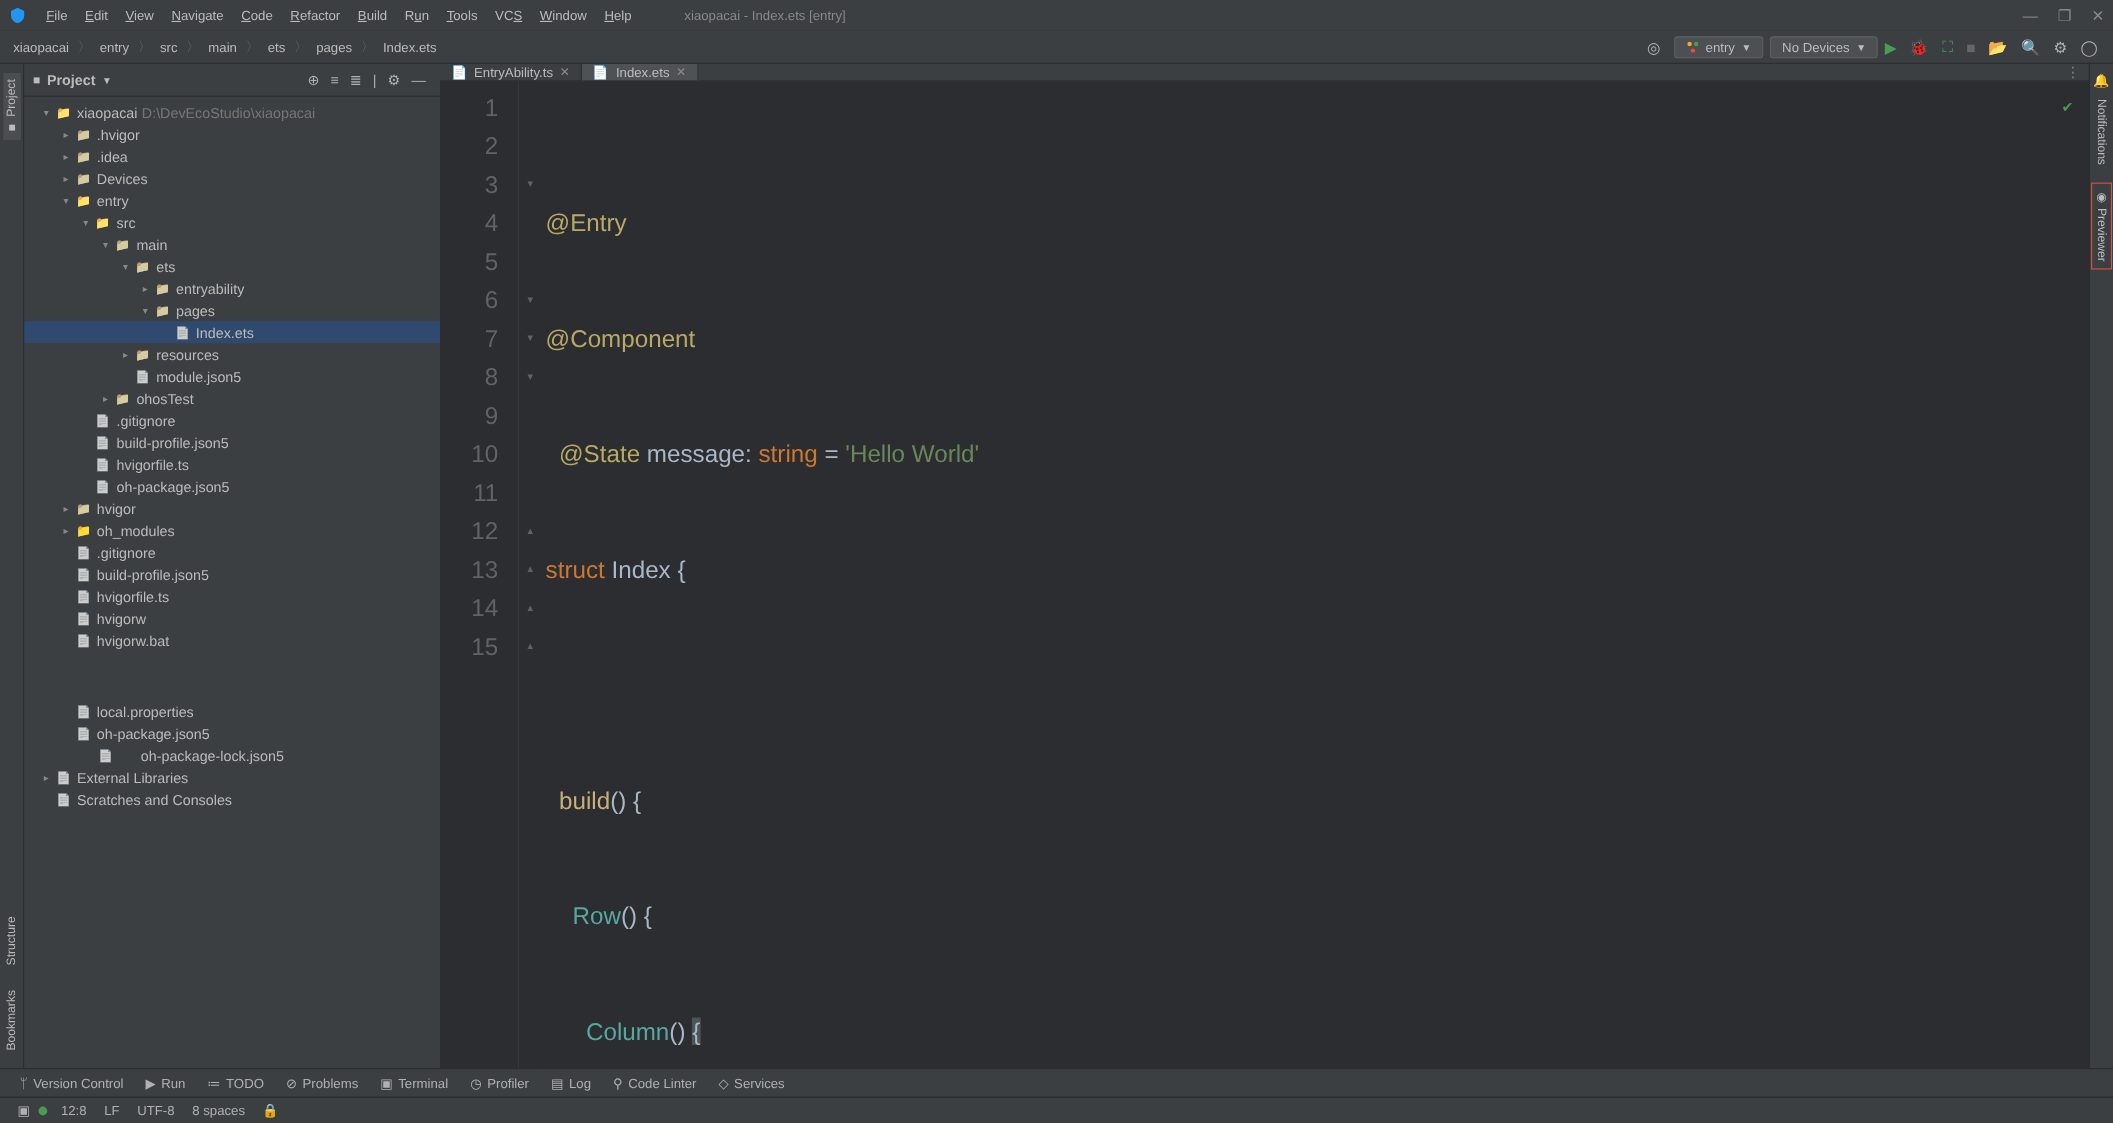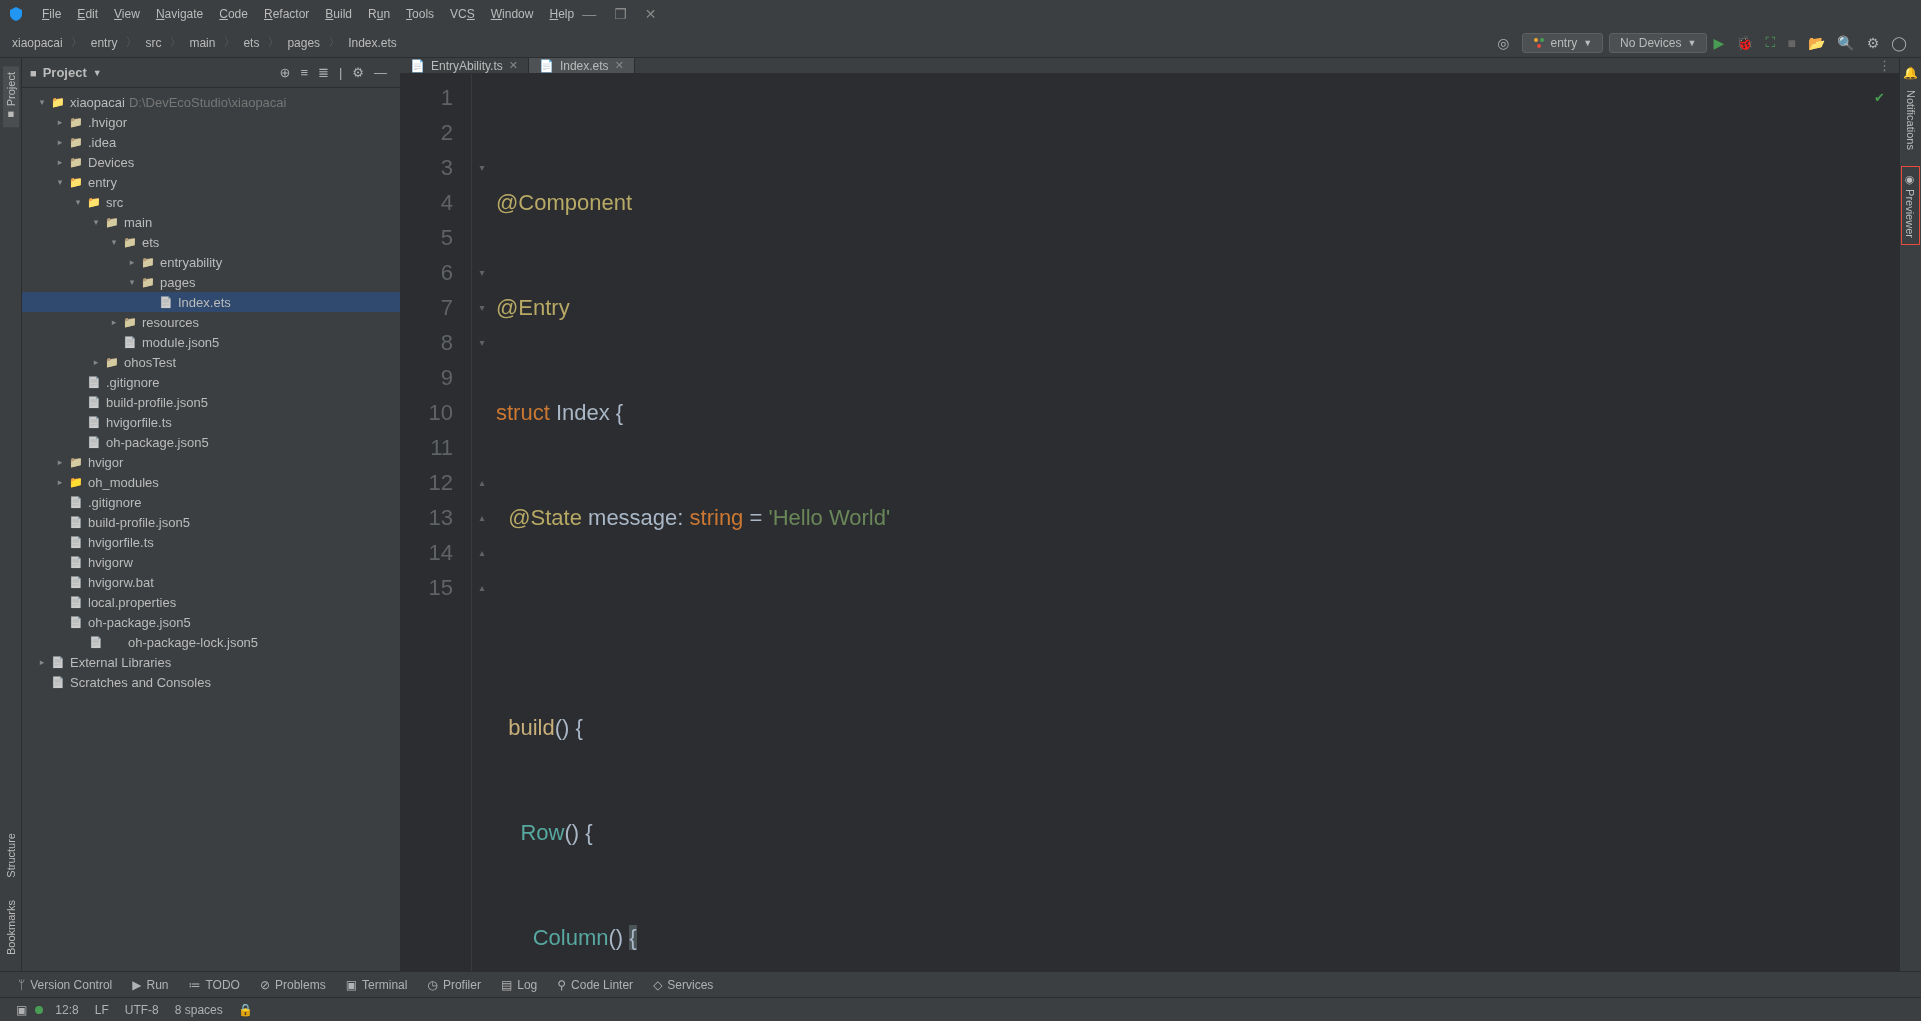--- a/index.html
+++ b/index.html
@@ -98,20 +98,21 @@
   <span class="menu-item"><span class="ul">V</span>iew</span>
   <span class="menu-item"><span class="ul">N</span>avigate</span>
   <span class="menu-item"><span class="ul">C</span>ode</span>
   <span class="menu-item"><span class="ul">R</span>efactor</span>
   <span class="menu-item"><span class="ul">B</span>uild</span>
   <span class="menu-item">R<span class="ul">u</span>n</span>
   <span class="menu-item"><span class="ul">T</span>ools</span>
   <span class="menu-item">VC<span class="ul">S</span></span>
   <span class="menu-item"><span class="ul">W</span>indow</span>
   <span class="menu-item"><span class="ul">H</span>elp</span>
+  <span class="wintitle">xiaopacai - Index.ets [entry]</span>
   <span class="wincontrols">
     <span>—</span>
     <span>❐</span>
     <span>✕</span>
   </span>
 </div>
 
 <div class="toolbar">
   <div class="breadcrumb">
     <span class="crumb">xiaopacai</span>
@@ -297,21 +298,21 @@
         <div class="tree-item" style="padding-left: 30px;">
           <span class="arrow"></span>
           <span class="ticon file-icon" style=""></span>
           <span class="tlabel">hvigorw</span>
         </div>
         <div class="tree-item" style="padding-left: 30px;">
           <span class="arrow"></span>
           <span class="ticon file-icon" style=""></span>
           <span class="tlabel">hvigorw.bat</span>
         </div>
-        <div class="tree-item" style="padding-left: 30px;">
+        <div class="tree-item" style="padding-left: 30px; margin-top: 45px;">
           <span class="arrow"></span>
           <span class="ticon file-icon" style=""></span>
           <span class="tlabel">local.properties</span>
         </div>
         <div class="tree-item" style="padding-left: 30px;">
           <span class="arrow"></span>
           <span class="ticon file-icon" style=""></span>
           <span class="tlabel">oh-package.json5</span>
         </div>
         <div class="tree-item" style="padding-left: 30px; gap: 20px;">
@@ -377,24 +378,24 @@
           <div class="fm"></div>
           <div class="fm"></div>
           <div class="fm"></div>
           <div class="fm">▴</div>
           <div class="fm">▴</div>
           <div class="fm">▴</div>
           <div class="fm">▴</div>
         </div>
       <div class="code">
         <span class="checkmark">✔</span>
+        <div class="line"><span class="c-decorator">@Entry</span></div>
         <div class="line"><span class="c-decorator">@Component</span></div>
-        <div class="line"><span class="c-decorator">@Entry</span></div>
+        <div class="line"><span class="c-decorator">  @State</span><span class="c-var"> message</span><span class="c-punct">: </span><span class="c-keyword">string</span><span class="c-punct"> = </span><span class="c-string">'Hello World'</span></div>
         <div class="line"><span class="c-keyword">struct</span><span class="c-class"> Index </span><span class="c-punct">{</span></div>
-        <div class="line"><span class="c-decorator">  @State</span><span class="c-var"> message</span><span class="c-punct">: </span><span class="c-keyword">string</span><span class="c-punct"> = </span><span class="c-string">'Hello World'</span></div>
         <div class="line"> </div>
         <div class="line"><span class="c-func2">  build</span><span class="c-punct">() {</span></div>
         <div class="line"><span class="c-func">    Row</span><span class="c-punct">() {</span></div>
         <div class="line"><span class="c-func">      Column</span><span class="c-punct">() </span><span class="c-punct bracket-hl">{</span></div>
         
         
         
         
         
         

